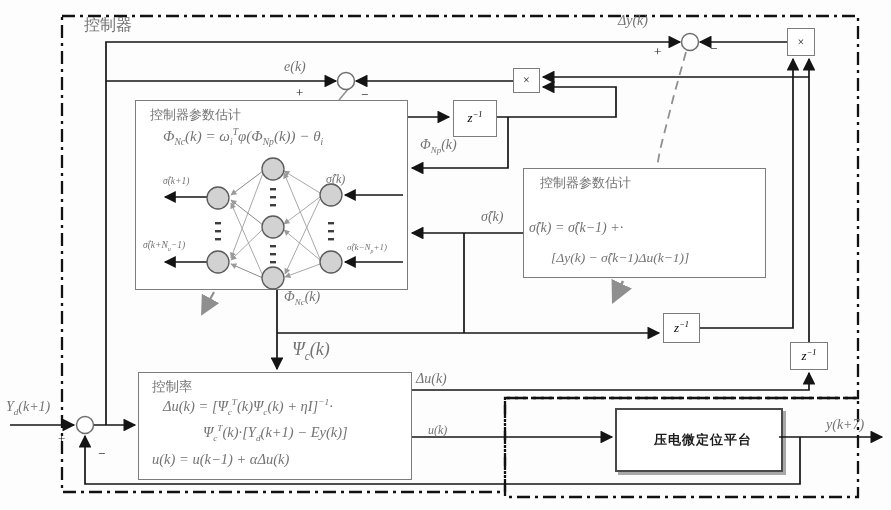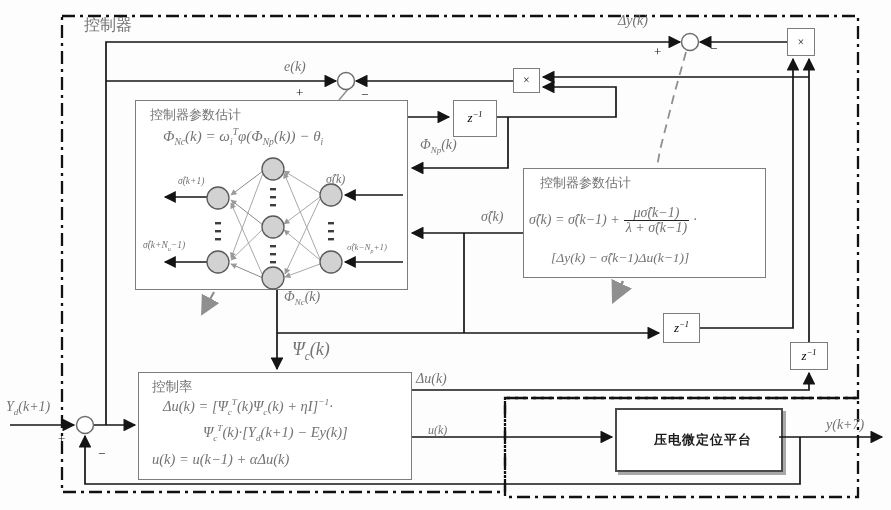--- a/index.html
+++ b/index.html
@@ -7,21 +7,21 @@
          font-family:"Liberation Serif","DejaVu Serif",serif;}
   .box{position:absolute;background:#fff;border:1px solid #7d7d7d;z-index:1;box-sizing:border-box;}
   .blk{display:flex;align-items:center;justify-content:center;}
   svg.wires{position:absolute;left:0;top:0;z-index:2;pointer-events:none;}
   .lbl{position:absolute;z-index:3;font-style:italic;color:#737373;white-space:nowrap;line-height:1;}
   .cn{font-family:"Liberation Sans","DejaVu Sans",sans-serif;font-style:normal;}
   .lbl sub,.blk sub{font-size:64%;font-style:inherit;}
   .lbl sup,.blk sup{font-size:64%;font-style:inherit;}
   .sign{font-size:13px;font-style:normal;color:#111;}
   .small{font-size:9.5px;}
-  .frow{display:flex;align-items:center;}
+  .frow{display:flex;align-items:center;margin-top:8px;}
   .frac{display:inline-flex;flex-direction:column;text-align:center;margin:0 4px;}
   .frac .den{border-top:1.2px solid #222;padding:0 2px;}
   .frac .num{padding:0 2px;}
   .plant{position:absolute;z-index:1;background:#fff;border:2px solid #4a4a4a;
          box-shadow:3px 3px 0 #a8a8a8;display:flex;align-items:center;justify-content:center;}
   .plant span{font-weight:600;letter-spacing:1px;font-size:13px;color:#1c1c1c;margin-left:8px;}
   .zlbl{font-size:13px;font-style:italic;}
   .xlbl{font-size:12px;font-style:normal;color:#222;}
 </style>
 </head>
@@ -169,32 +169,28 @@
 
   <div class="lbl sign" style="left:654px;top:45px;">+</div>
   <div class="lbl sign" style="left:710px;top:42px;">−</div>
   <div class="lbl sign" style="left:296px;top:86px;">+</div>
   <div class="lbl sign" style="left:361px;top:88px;">−</div>
   <div class="lbl sign" style="left:58px;top:432px;">+</div>
   <div class="lbl sign" style="left:98px;top:447px;">−</div>
 
   <div class="lbl cn" style="left:150px;top:108px;font-size:13px;">控制器参数估计</div>
   <div class="lbl" style="left:163px;top:127px;font-size:15px;">Φ<sub>Nc</sub>(k) = ω<sub>i</sub><sup>T</sup>φ(Φ<sub>Np</sub>(k)) − θ<sub>i</sub></div>
-  <div class="lbl small" style="left:178px;top:177px;font-family:Liberation Serif, serif;">σ̂(k+1)</div>
+  <div class="lbl small" style="left:163px;top:177px;font-family:Liberation Serif, serif;">σ̂(k+1)</div>
   <div class="lbl small" style="left:143px;top:241px;">σ̂(k+N<sub>u</sub>−1)</div>
   <div class="lbl" style="left:326px;top:173px;font-size:12px;">σ̂(k)</div>
   <div class="lbl small" style="left:347px;top:243px;font-size:9px;">σ̂(k−N<sub>p</sub>+1)</div>
 
   <div class="lbl cn" style="left:540px;top:176px;font-size:13px;">控制器参数估计</div>
   <div class="lbl frow" style="left:529px;top:199px;font-size:14px;height:42px;">
     <span>σ̂(k) = σ̂(k−1) +</span>
-    <span class="frac">
-      <span class="num">μσ̂(k−1)</span>
-      <span class="den">λ + σ̂(k−1)</span>
-    </span>
     <span>·</span>
   </div>
   <div class="lbl" style="left:551px;top:251px;font-size:13.5px;">[Δy(k) − σ̂(k−1)Δu(k−1)]</div>
 
   <div class="lbl cn" style="left:152px;top:380px;font-size:13.5px;">控制率</div>
   <div class="lbl" style="left:163px;top:398px;font-size:14.5px;">Δu(k) = [Ψ<sub>c</sub><sup>T</sup>(k)Ψ<sub>c</sub>(k) + ηI]<sup>−1</sup>·</div>
   <div class="lbl" style="left:203px;top:424px;font-size:14.5px;">Ψ<sub>c</sub><sup>T</sup>(k)·[Y<sub>d</sub>(k+1) − Ey(k)]</div>
   <div class="lbl" style="left:152px;top:452px;font-size:14.5px;">u(k) = u(k−1) + αΔu(k)</div>
 
 </div>

